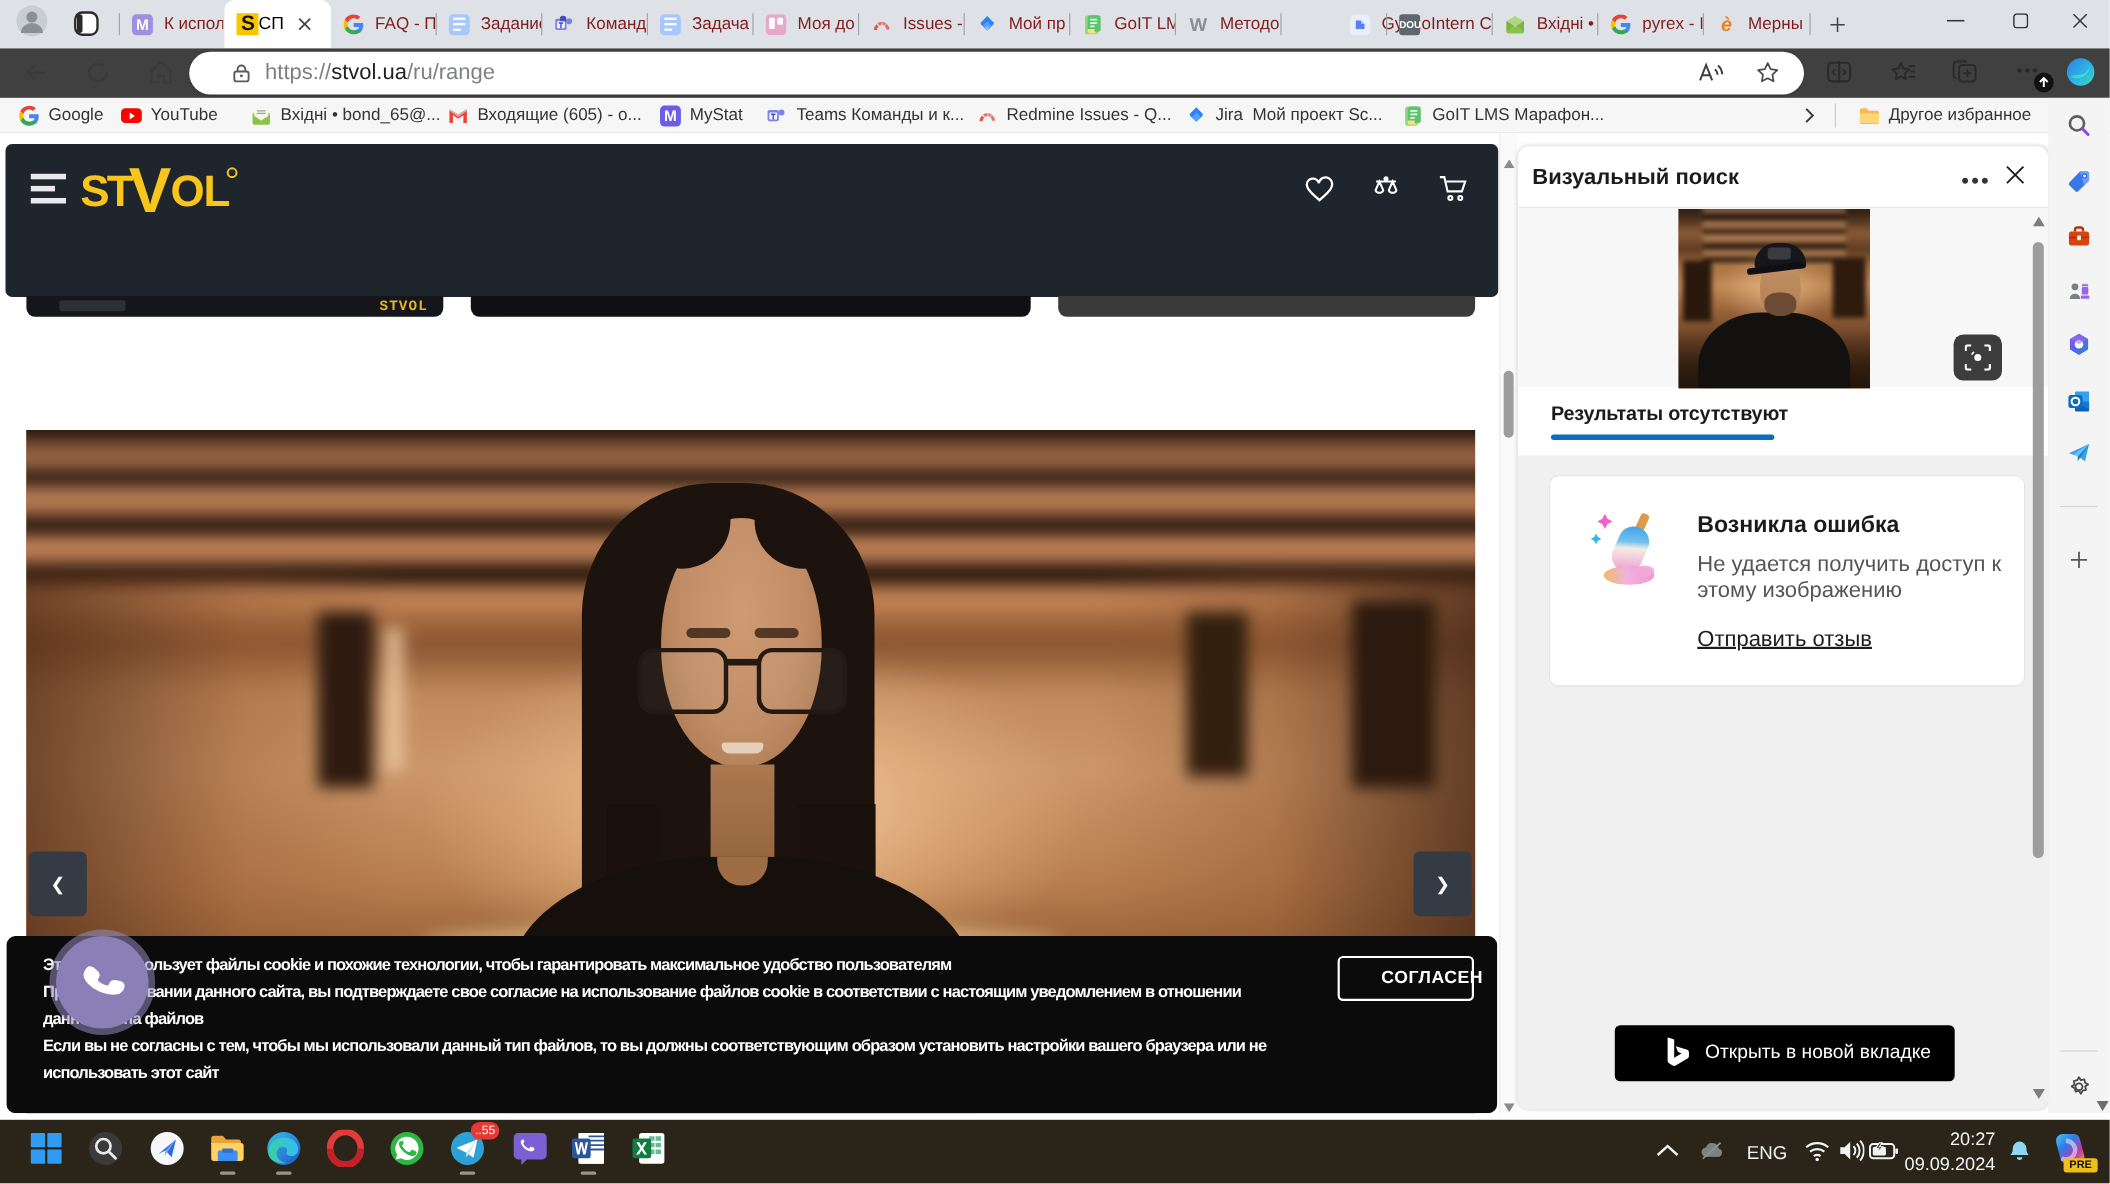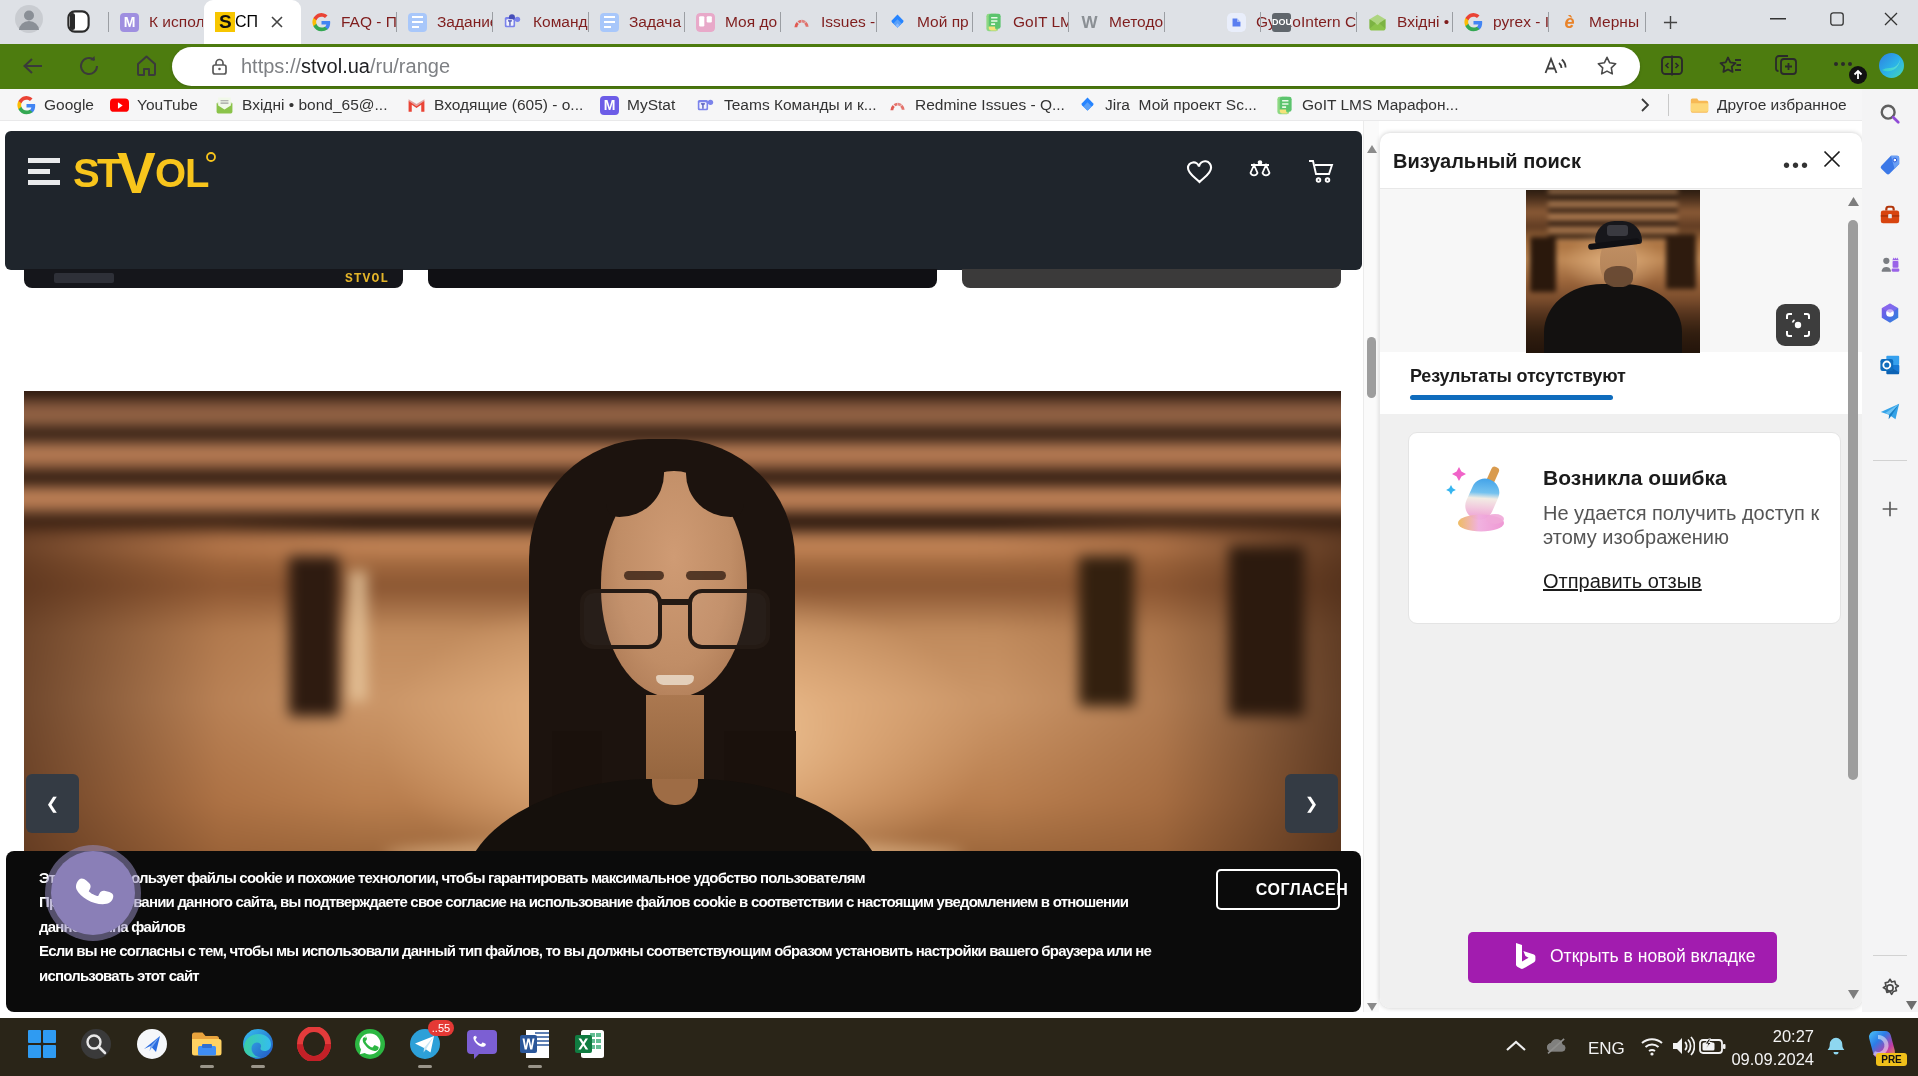--- a/index.html
+++ b/index.html
@@ -7,21 +7,21 @@
   body { font-family:"Liberation Sans", sans-serif; position:relative; background:#fff; }
   .abs { position:absolute; }
   
   #tabstrip { left:0; top:0; width:1918px; height:44px; background:#dee1e6; }
   .tab { position:absolute; top:0; height:44px; display:flex; align-items:center; overflow:hidden; }
   .tab .ticon { width:19px; height:19px; margin-left:11px; flex:0 0 19px; border-radius:4px; }
   .tab .ttext { font-size:15.5px; color:#7f1d1d; margin-left:10px; white-space:nowrap; }
   .tabdiv { position:absolute; top:12px; width:1px; height:20px; background:#9b9ea3; }
   .activetab { position:absolute; top:0; height:44px; background:#fff; border-radius:9px 9px 0 0; display:flex; align-items:center; }
   
-  #toolbar { left:0; top:44px; width:1918px; height:45px; background:#4d7c0f;padding-left:10px; }
+  #toolbar { left:0; top:44px; width:1918px; height:45px; background:#404040;padding-left:10px; }
   #addrbar { position:absolute; left:172px; top:3px; width:1468px; height:39px; background:#fff; border-radius:20px; box-shadow:0 1px 3px rgba(0,0,0,0.18); }
   
   #bookmarks { left:0; top:89px; width:1918px; height:32px; background:#f6f6f7; border-bottom:1px solid #e9e9ea; }
   .bm { position:absolute; top:0; height:32px; display:flex; align-items:center; font-size:15.5px; color:#333; white-space:nowrap; }
   .bm .bicon { width:19px; height:19px; margin-right:8px; }
   
   #content { left:0; top:121px; width:1918px; height:896px; background:#fff; }
   
   #sthead { position:absolute; left:5px; top:10px; width:1357px; height:139px; background:#1f252c; border-radius:6px; }
   #stsearch { position:absolute; left:25px; top:83px; width:1317px; height:48px; background:#fff; border-radius:8px; }
@@ -279,21 +279,21 @@
   <div class="bm" style="left:17px;"><svg class="bicon" viewBox="0 0 24 24">
         <path fill="#4285F4" d="M23 12.3c0-.8-.1-1.6-.2-2.3H12v4.5h6.2a5.3 5.3 0 0 1-2.3 3.5v2.9h3.7c2.2-2 3.4-5 3.4-8.6z"></path>
         <path fill="#34A853" d="M12 23c3.1 0 5.7-1 7.6-2.8l-3.7-2.9c-1 .7-2.4 1.1-3.9 1.1-3 0-5.5-2-6.4-4.7H1.8v3A11.5 11.5 0 0 0 12 23z"></path>
         <path fill="#FBBC05" d="M5.6 13.7a6.9 6.9 0 0 1 0-4.4v-3H1.8a11.5 11.5 0 0 0 0 10.4l3.8-3z"></path>
         <path fill="#EA4335" d="M12 4.6c1.7 0 3.2.6 4.4 1.7L19.6 3A11.5 11.5 0 0 0 1.8 6.3l3.8 3c.9-2.7 3.4-4.7 6.4-4.7z"></path>
       </svg>Google</div>
   <div class="bm" style="left:110px;"><svg class="bicon" viewBox="0 0 24 24">
         <rect x="0" y="3" width="24" height="17" rx="5" fill="#ff0000"></rect>
         <path d="M10 8 l6 4-6 4z" fill="#fff"></path>
       </svg>YouTube</div>
-  <div class="bm" style="left:215px;"><svg class="bicon" viewBox="0 0 24 24">
+  <div class="bm" style="left:228px;"><svg class="bicon" viewBox="0 0 24 24">
         <path d="M2 9 h20 v11 a2 2 0 0 1-2 2 H4 a2 2 0 0 1-2-2z" fill="#8bc34a"></path>
         <path d="M2 9 L12 16 22 9 12 3z" fill="#aed581"></path>
         <path d="M4 2 h16 v10 l-8 5-8-5z" fill="#f1f8e9"></path>
         <path d="M7 6 h10 M7 9 h10" stroke="#9e9e9e" stroke-width="1.4"></path>
       </svg>Вхідні • bond_65@...</div>
   <div class="bm" style="left:407px;"><svg class="bicon" viewBox="0 0 24 24">
         <path d="M2 20 V6 l10 7 10-7 v14 h-4 V11 l-6 4.2L6 11 v9z" fill="#ea4335"></path>
         <path d="M2 6 L12 13 22 6 22 4 12 10 2 4z" fill="#c5221f" opacity="0.4"></path>
       </svg>Входящие (605) - o...</div>
   <div class="bm" style="left:600px;"><div class="bicon" style="background:#6c5ce7;color:#fff;font-weight:bold;font-size:14px;text-align:center;line-height:19px;border-radius:4px;">M</div>MyStat</div>
@@ -479,21 +479,21 @@
           </g>
           <ellipse cx="38" cy="62" rx="23" ry="8.5" fill="url(#pop2)" opacity="0.95"></ellipse>
           <ellipse cx="52" cy="58" rx="9" ry="5" fill="#efa9d8" opacity="0.9"></ellipse>
           <path d="M16 6 l2.4 4.6 4.6 2.4-4.6 2.4L16 20 l-2.4-4.6L9 13 l4.6-2.4z" fill="#f063c8"></path>
           <path d="M8 24 l1.7 3.2 3.2 1.7-3.2 1.7L8 33.8 l-1.7-3.2L3.1 28.9 l3.2-1.7z" fill="#35b5f0"></path>
         </svg>
         <div style="position:absolute;left:134px;top:33px;font-size:21px;font-weight:bold;color:#1b1b1b;">Возникла ошибка</div>
         <div style="position:absolute;left:134px;top:69px;font-size:20px;color:#555;line-height:23.5px;">Не удается получить доступ к<br>этому изображению</div>
         <div style="position:absolute;left:134px;top:137px;font-size:20px;color:#1b1b1b;text-decoration:underline;">Отправить отзыв</div>
       </div>
-      <div style="position:absolute;left:88px;top:518px;width:309px;height:51px;background:#a21caf;border-radius:5px;">
+      <div style="position:absolute;left:88px;top:518px;width:309px;height:51px;background:#000000;border-radius:5px;">
         <svg style="position:absolute;left:46px;top:11px;" width="22" height="28" viewBox="0 0 22 28">
             <path d="M2 0 l6 2.1 V18.5 l6.6-3.8 -3.2-1.6 -2-5 L20 11.4 a2.5 2.5 0 0 1 1.4 2.3 V17 a2.6 2.6 0 0 1-1.3 2.3 L9.3 25.6 a2.7 2.7 0 0 1-2.7 0 L3.3 23.7 A2.7 2.7 0 0 1 2 21.4z" fill="#fff"></path>
           </svg>
         <div style="position:absolute;left:82px;top:14px;font-size:17.5px;color:#fff;white-space:nowrap;">Открыть в новой вкладке</div>
       </div>
     </div>
     <svg style="position:absolute;left:468px;top:64px;" width="11" height="9" viewBox="0 0 11 9">
         <path d="M5.5 0 L11 9 H0z" fill="#7d7d7d"></path>
       </svg>
     <div style="position:absolute;left:468px;top:87px;width:10px;height:560px;background:#9d9d9d;border-radius:5px;"></div>

